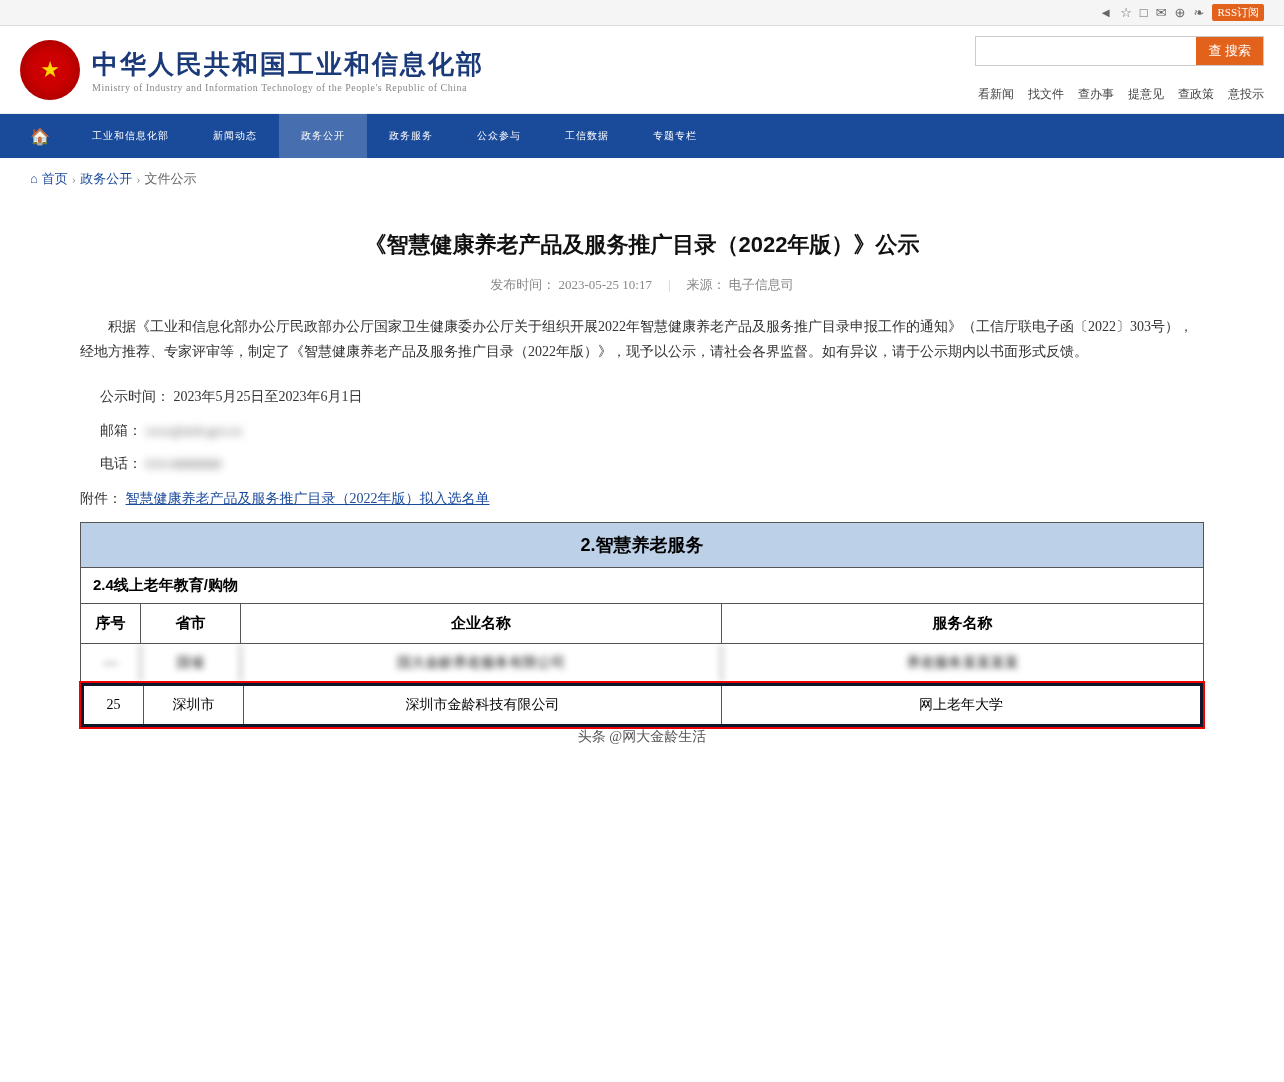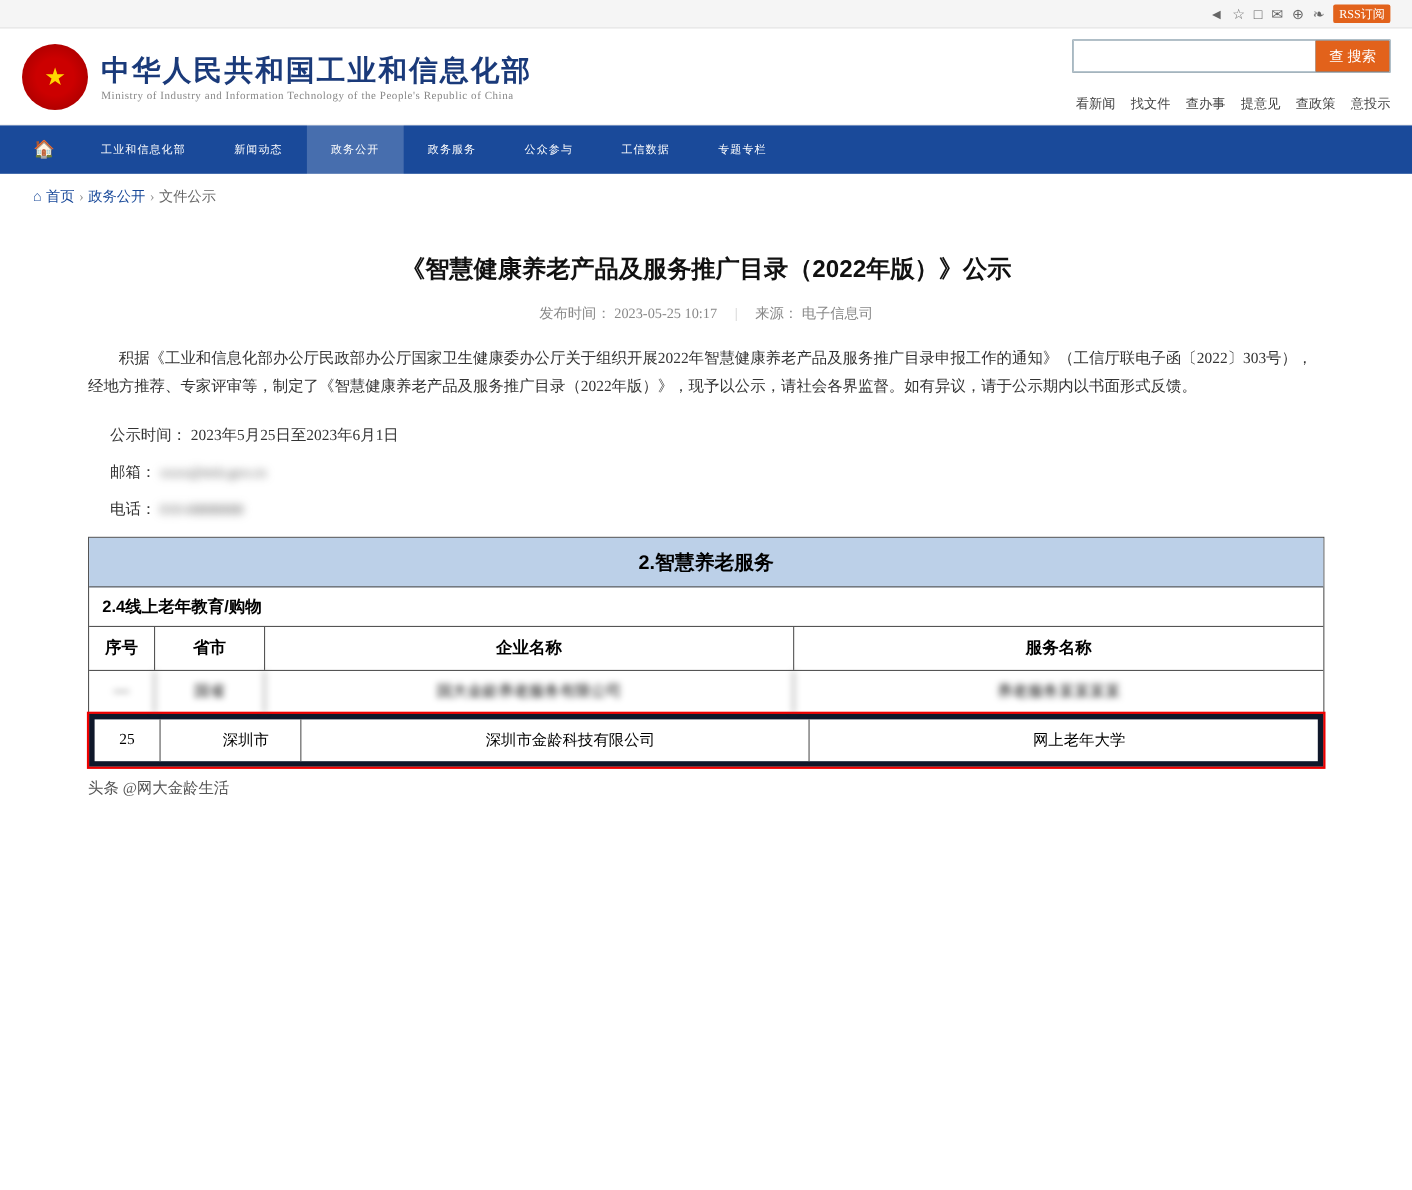--- a/index.html
+++ b/index.html
@@ -269,31 +269,29 @@
       justify-content: center;
     }
     .table-row .cell:last-child { border-right: none; }
 
     .table-row.blurred-row .cell {
       filter: blur(3px);
       user-select: none;
     }
 
     .table-row.highlighted {
-      border: 5px solid #0f172a;
+      border: 3px solid #0f172a;
       outline: 2px solid #e00;
-      gap: 28px;
     }
 
     
     .img-attribution {
       font-size: 14px;
       color: #555;
-      text-align: left;
-      margin-top: 10px;
+      text-align: center;
     }
   </style>
 </head>
 <body>
 
 <div class="top-bar">
   <div class="top-bar-icons">
     <span style="font-size:13px;color:#666;">◄</span>
     <span style="font-size:13px;color:#666;">☆</span>
     <span style="font-size:13px;color:#666;">□</span>
@@ -374,20 +372,24 @@
   <div class="public-period">
     <span>邮箱：</span>
     <span class="blurred-text">xxxx@miit.gov.cn</span>
   </div>
 
   <div class="public-period">
     <span>电话：</span>
     <span class="blurred-text">010-68888888</span>
   </div>
 
+  <div class="attachment-line">
+    <span>附件：</span>
+    <a class="attachment-link">智慧健康养老产品及服务推广目录（2022年版）拟入选名单</a>
+  </div>
 
   <div class="table-section">
 
     <div class="table-header-row">2.智慧养老服务</div>
 
     <div class="table-subheader-row">2.4线上老年教育/购物</div>
 
     <div class="table-cols-header">
       <div class="col">序号</div>
       <div class="col">省市</div>

